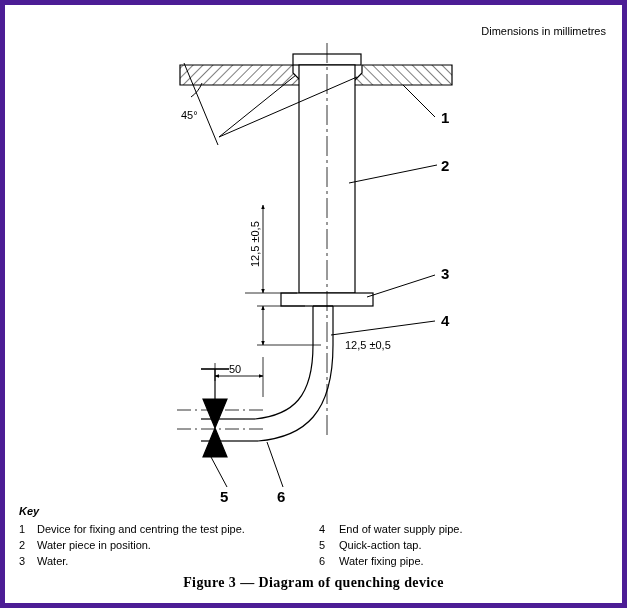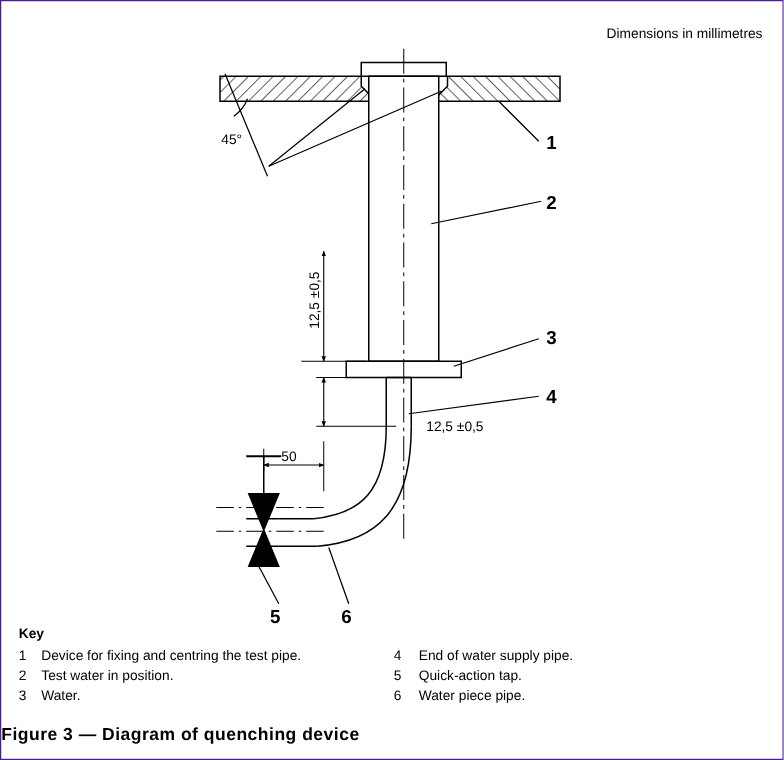--- a/index.html
+++ b/index.html
@@ -8,21 +8,21 @@
     background: #ffffff;
   }
   body {
     font-family: "Liberation Sans", sans-serif;
   }
   #page {
     position: relative;
     width: 627px;
     height: 608px;
     background: #ffffff;
-    border: 1px solid #4c1d95;
+    border: 5px solid #4c1d95;
     box-sizing: border-box;
     overflow: hidden;
   }
   .dim-note {
     position: absolute;
     right: 16px;
     top: 20px;
     font-size: 11px;
     color: #000;
     white-space: nowrap;
@@ -44,20 +44,21 @@
   .key-block {
     position: absolute;
     left: 14px;
     top: 500px;
     width: 600px;
   }
   .key-title {
     font-size: 11px;
     font-weight: bold;
     margin-bottom: 4px;
+    font-style: italic;
   }
   .key-cols {
     display: flex;
     gap: 0px;
   }
   .key-col {
     width: 50%;
   }
   .key-row {
     display: flex;
@@ -73,22 +74,22 @@
   }
   .key-col.right .key-num {
     width: 20px;
     flex: 0 0 20px;
   }
   .caption {
     position: absolute;
     left: 0;
     right: 0;
     bottom: 12px;
-    text-align: left;
-    font-family: Liberation Sans, sans-serif;
+    text-align: center;
+    font-family: Liberation Serif, serif;
     font-size: 14px;
     font-weight: bold;
     letter-spacing: 0.4px;
   }
 </style>
 </head>
 <body>
 
 <div id="page">
 
@@ -214,39 +215,39 @@
   <div class="key-block">
     <div class="key-title">Key</div>
     <div class="key-cols">
       <div class="key-col left">
         <div class="key-row">
           <span class="key-num">1</span>
           <span class="key-text">Device for fixing and centring the test pipe.</span>
         </div>
         <div class="key-row">
           <span class="key-num">2</span>
-          <span class="key-text">Test water in position.</span>
+          <span class="key-text">Water piece in position.</span>
         </div>
         <div class="key-row">
           <span class="key-num">3</span>
           <span class="key-text">Water.</span>
         </div>
       </div>
       <div class="key-col right">
         <div class="key-row">
           <span class="key-num">4</span>
           <span class="key-text">End of water supply pipe.</span>
         </div>
         <div class="key-row">
           <span class="key-num">5</span>
           <span class="key-text">Quick-action tap.</span>
         </div>
         <div class="key-row">
           <span class="key-num">6</span>
-          <span class="key-text">Water piece pipe.</span>
+          <span class="key-text">Water fixing pipe.</span>
         </div>
       </div>
     </div>
   </div>
 
   <div class="caption">Figure 3 — Diagram of quenching device</div>
 
 </div>
 
 </body></html>

